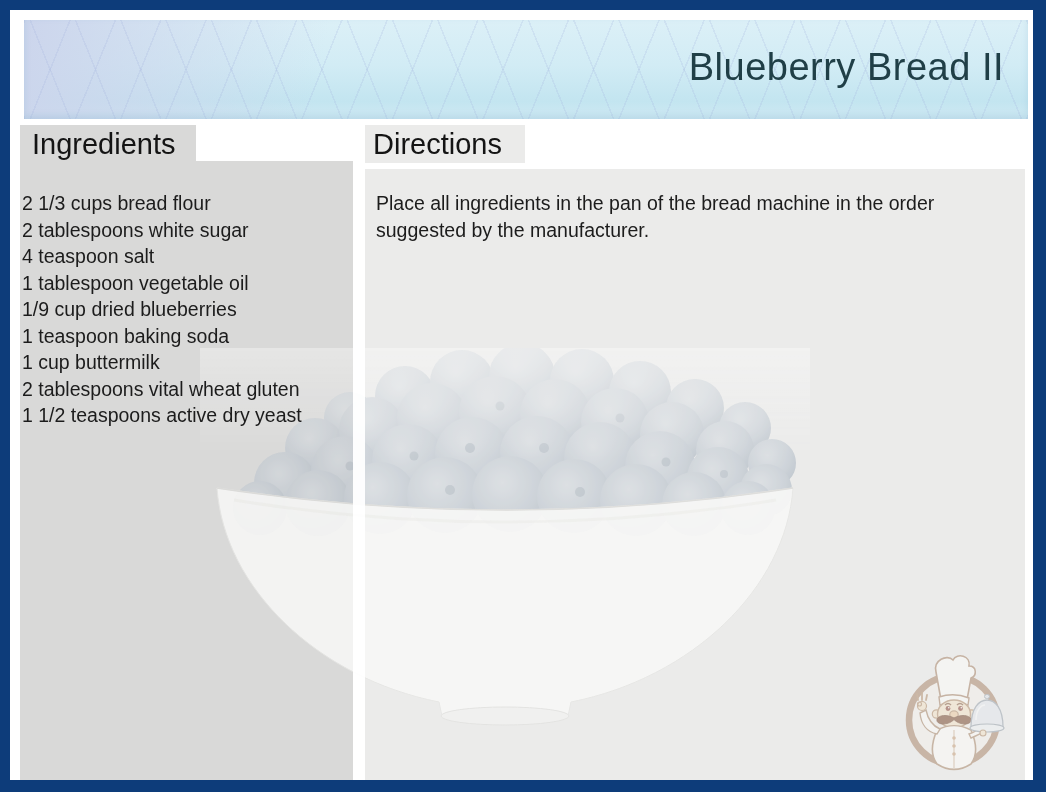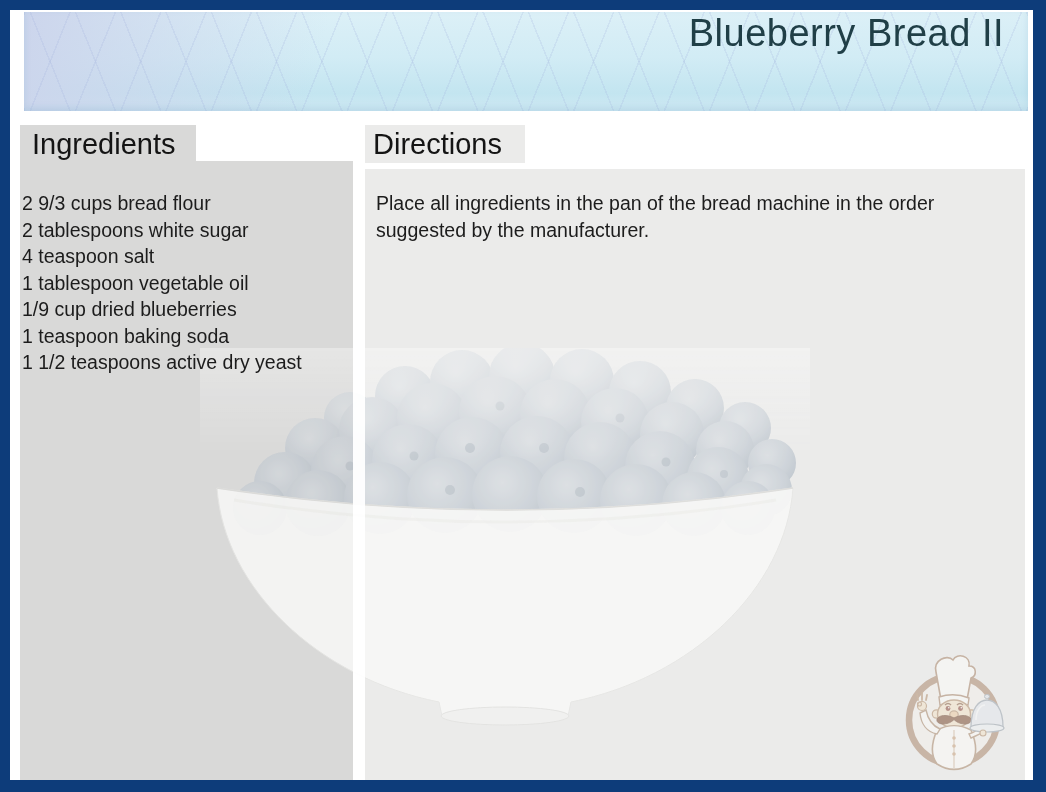--- a/index.html
+++ b/index.html
@@ -18,27 +18,27 @@
     overflow:hidden;font-family:"Liberation Sans",sans-serif;color:var(--body-text);
   }
   
   .frame{
     position:absolute;inset:0;z-index:10;pointer-events:none;
     border-style:solid;border-color:var(--frame);
     border-width:10px 13px 12px 10px;
   }
   
   .banner{
-    position:absolute;left:24px;top:12px;width:1004px;height:99px;z-index:1;
+    position:absolute;left:24px;top:20px;width:1004px;height:99px;z-index:1;
     background:
       repeating-linear-gradient(112deg, rgba(160,175,220,0.20) 0 1.5px, rgba(255,255,255,0) 1.5px 42px),
       repeating-linear-gradient(68deg,  rgba(160,175,220,0.20) 0 1.5px, rgba(255,255,255,0) 1.5px 42px),
       linear-gradient(100deg, var(--banner-lavender) 0%, rgba(255,255,255,0) 30%),
       linear-gradient(180deg, var(--banner-top) 0%, #d2ecf5 45%, var(--banner-bottom) 82%, #cfe9f3 100%);
-    display:flex;align-items:flex-start;justify-content:flex-end;
+    display:flex;align-items:center;justify-content:flex-end;
     box-shadow:inset 0 -3px 6px rgba(120,170,200,0.25);
   }
   .banner h1{
     margin:0;padding:0 24px 4px 0;
     font-size:38px;font-weight:400;letter-spacing:0.5px;color:var(--title-text);
   }
   
   .col-bg{position:absolute;z-index:1;}
   .col-bg.left{left:20px;top:161px;width:333px;height:619px;background:var(--left-panel);}
   .col-bg.right{left:365px;top:169px;width:660px;height:611px;background:var(--right-panel);}
@@ -155,26 +155,28 @@
   <div class="divider"></div>
 
   <div class="heading-box dir">
     <span>Directions</span>
   </div>
   <div class="heading-box ing">
     <span>Ingredients</span>
   </div>
 
   <ul class="ingredients-list">
-      <li>2 9/3 cups bread flour</li>
+      <li>2 1/3 cups bread flour</li>
       <li>2 tablespoons white sugar</li>
       <li>4 teaspoon salt</li>
       <li>1 tablespoon vegetable oil</li>
       <li>1/9 cup dried blueberries</li>
       <li>1 teaspoon baking soda</li>
+      <li>1 cup buttermilk</li>
+      <li>2 tablespoons vital wheat gluten</li>
       <li>1 1/2 teaspoons active dry yeast</li>
     </ul>
 
   <div class="directions-text">
       <p>Place all ingredients in the pan of the bread machine in the order suggested by the manufacturer.</p>
     </div>
 
   <svg class="chef-svg" viewBox="0 0 104 130" xmlns="http://www.w3.org/2000/svg" aria-hidden="true">
     <circle cx="50" cy="70" r="44" fill="#f7f2e9" fill-opacity="0.5" stroke="#ad8a70" stroke-width="6.5"></circle>
     <g>

